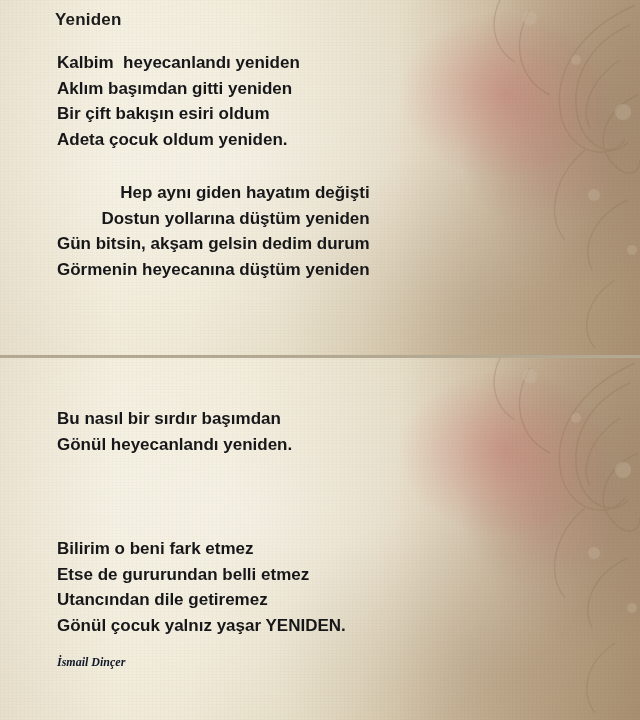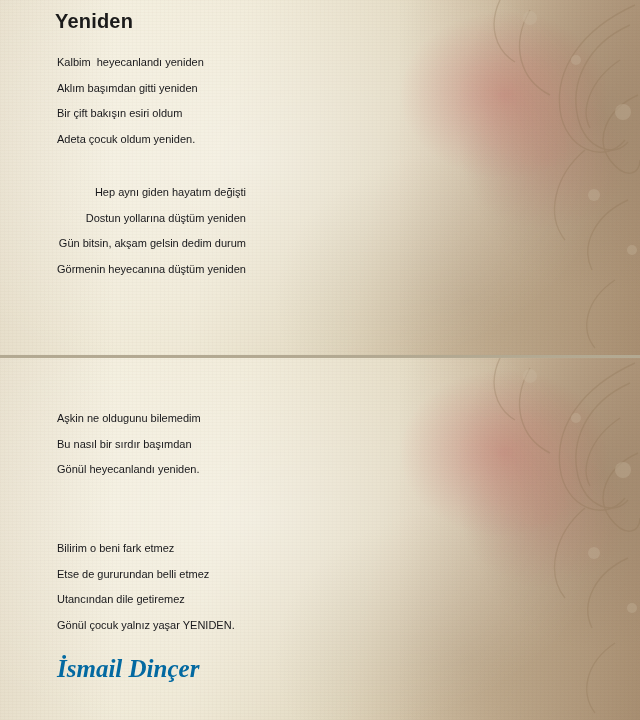--- a/index.html
+++ b/index.html
@@ -74,47 +74,47 @@
   }
 
   .content {
     position: absolute;
     inset: 0;
   }
   .title {
     position: absolute;
     left: 55px;
     top: 10px;
-    font-size: 20px;
+    font-size: 17px;
     font-weight: bold;
     color: #1b1b1b;
     letter-spacing: 0.2px;
   }
   .stanza {
     position: absolute;
     left: 57px;
-    font-size: 11px;
-    font-weight: normal;
+    font-size: 17px;
+    font-weight: bold;
     color: #17171a;
     line-height: 25.5px;
   }
   .s1 { top: 50px; }
   .s2 { top: 180px; text-align: right; }
   .s3 { top: 48px; }
   .s4 { top: 178px; }
   .line { white-space: pre; }
   .author {
     position: absolute;
     left: 57px;
     top: 297px;
     font-family: "Liberation Serif", serif;
     font-style: italic;
-    font-size: 25px;
+    font-size: 12px;
     font-weight: bold;
-    color: #0369a1;
+    color: #0f172a;
   }
 </style>
 </head>
 <body>
 
 <div class="page">
 
   <div class="panel panel-top">
     <div class="tex"></div>
     <div class="grain"></div>
@@ -181,21 +181,20 @@
         <circle cx="150" cy="18" r="7"></circle>
         <circle cx="196" cy="60" r="5"></circle>
         <circle cx="243" cy="112" r="8"></circle>
         <circle cx="214" cy="195" r="6"></circle>
         <circle cx="252" cy="250" r="5"></circle>
       </g>
     </svg>
 
     <div class="content">
       <div class="stanza s3">
-        <div class="line">Aşkin ne oldugunu bilemedim</div>
         <div class="line">Bu nasıl bir sırdır başımdan</div>
         <div class="line">Gönül heyecanlandı yeniden.</div>
       </div>
 
       <div class="stanza s4">
         <div class="line">Bilirim o beni fark etmez</div>
         <div class="line">Etse de gururundan belli etmez</div>
         <div class="line">Utancından dile getiremez</div>
         <div class="line">Gönül çocuk yalnız yaşar YENIDEN.</div>
       </div>

